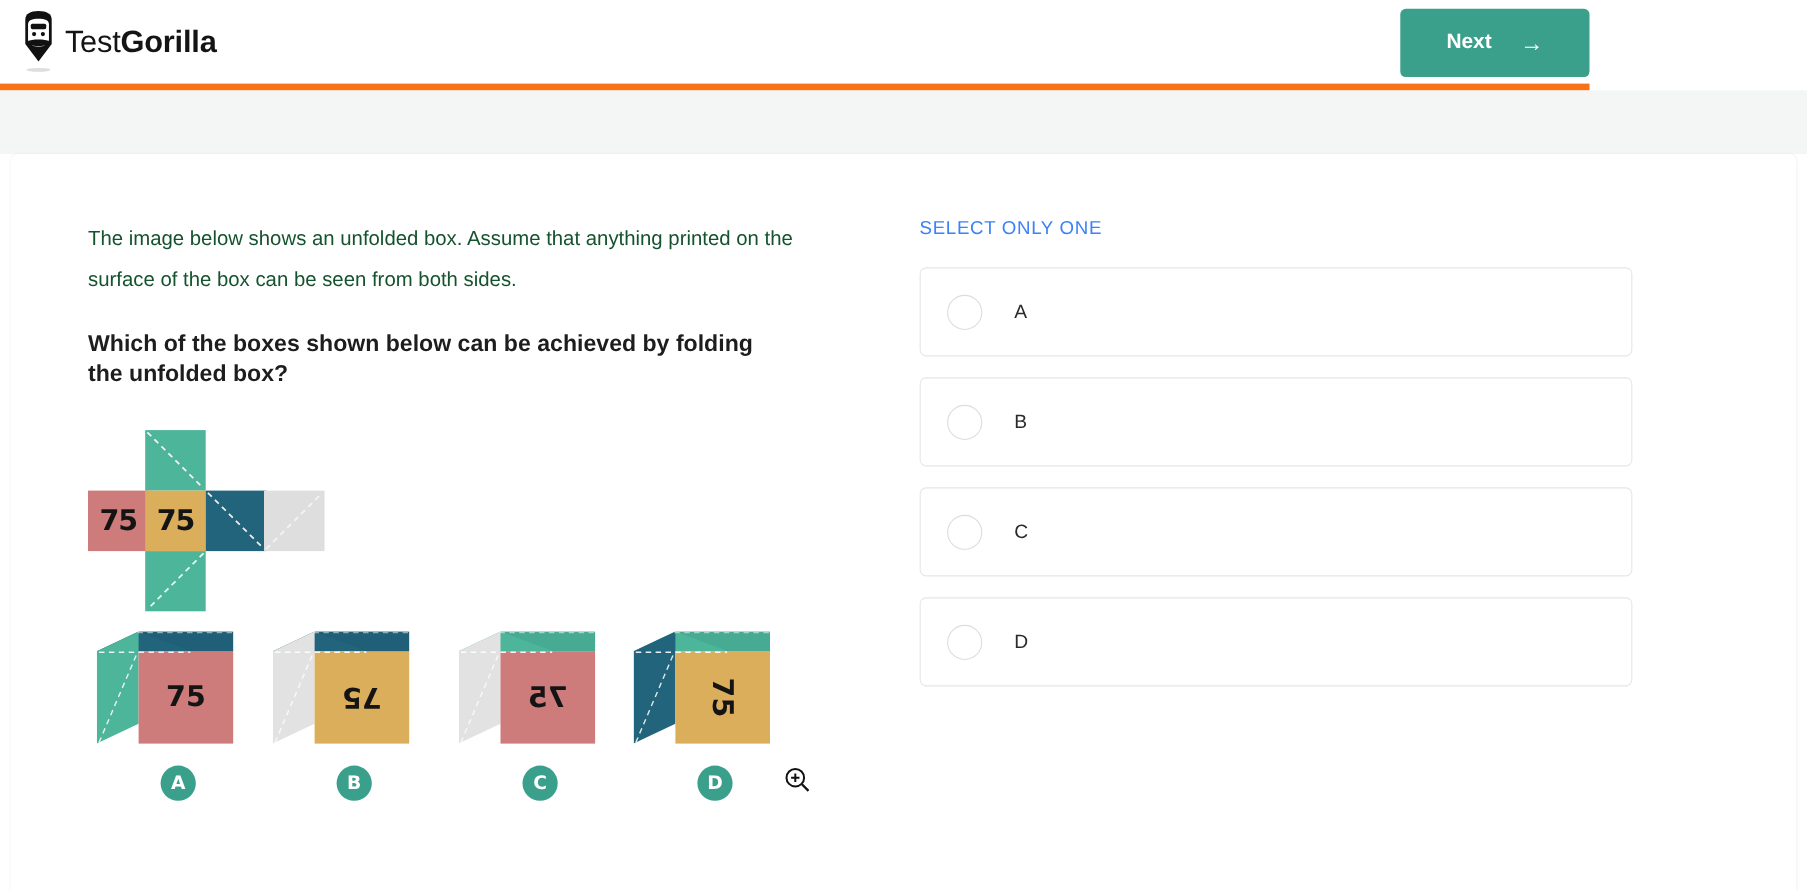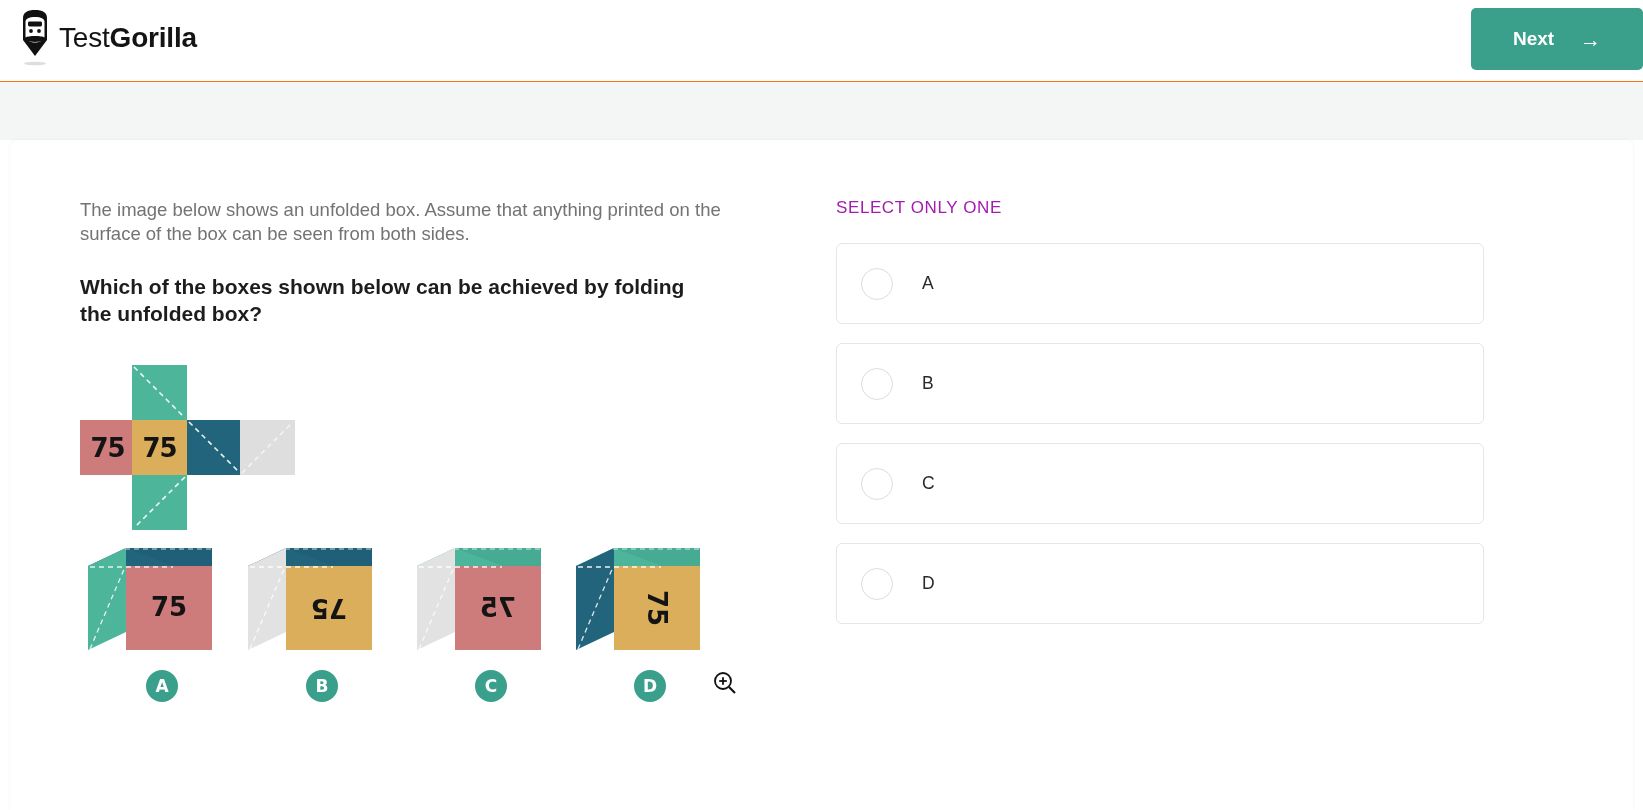--- a/index.html
+++ b/index.html
@@ -8,24 +8,24 @@
     width: 1643px;
     height: 810px;
     background: #ffffff;
     font-family: "Liberation Sans", sans-serif;
     overflow: hidden;
   }
 
   
   .header {
     position: relative;
-    width: 1643px;
+    width: 1445px;
     height: 82px;
     background: #ffffff;
-    border-bottom: 1px solid #f97316;
+    border-bottom: 6px solid #f97316;
   }
   .logo-wrap {
     position: absolute;
     left: 18px;
     top: 9px;
     display: flex;
     align-items: center;
     gap: 7px;
   }
   .logo-mark { width: 34px; height: 58px; position: relative; }
@@ -80,22 +80,22 @@
   }
   .right-col {
     position: absolute;
     left: 826px;
     top: 58px;
     width: 648px;
   }
 
   .q-intro {
     font-size: 18.5px;
-    line-height: 24px;
-    color: #737373;
+    line-height: 37px;
+    color: #14532d;
     width: 650px;
   }
   .q-main {
     margin-top: 27px;
     font-size: 21px;
     line-height: 27px;
     font-weight: bold;
     color: #1d1d1d;
     width: 620px;
   }
@@ -143,21 +143,21 @@
   .zoom-icon {
     position: absolute;
     left: 632px;
     top: 122px;
     width: 26px; height: 26px;
   }
 
   
   .select-hint {
     font-size: 17px;
-    color: #a21caf;
+    color: #3b82f6;
     letter-spacing: 0.6px;
     margin-bottom: 25px;
   }
   .opt {
     width: 648px;
     height: 81px;
     border: 1px solid #e6e6e6;
     border-radius: 6px;
     display: flex;
     align-items: center;

